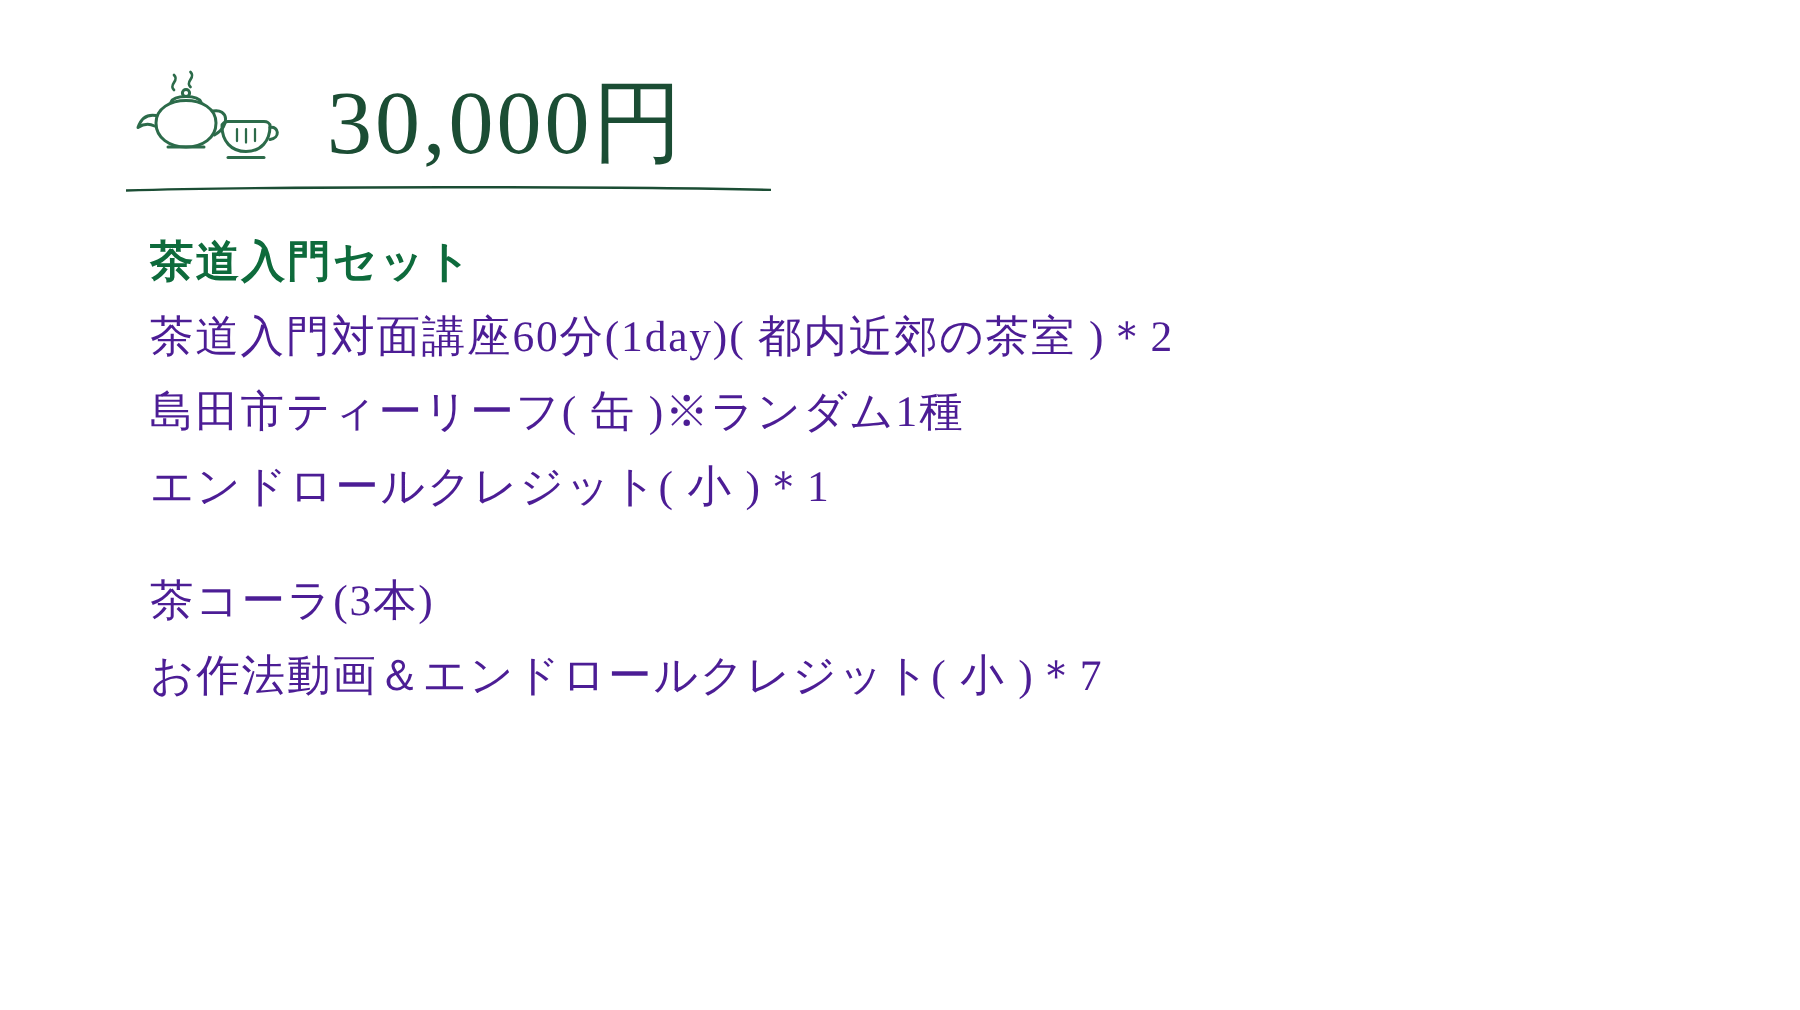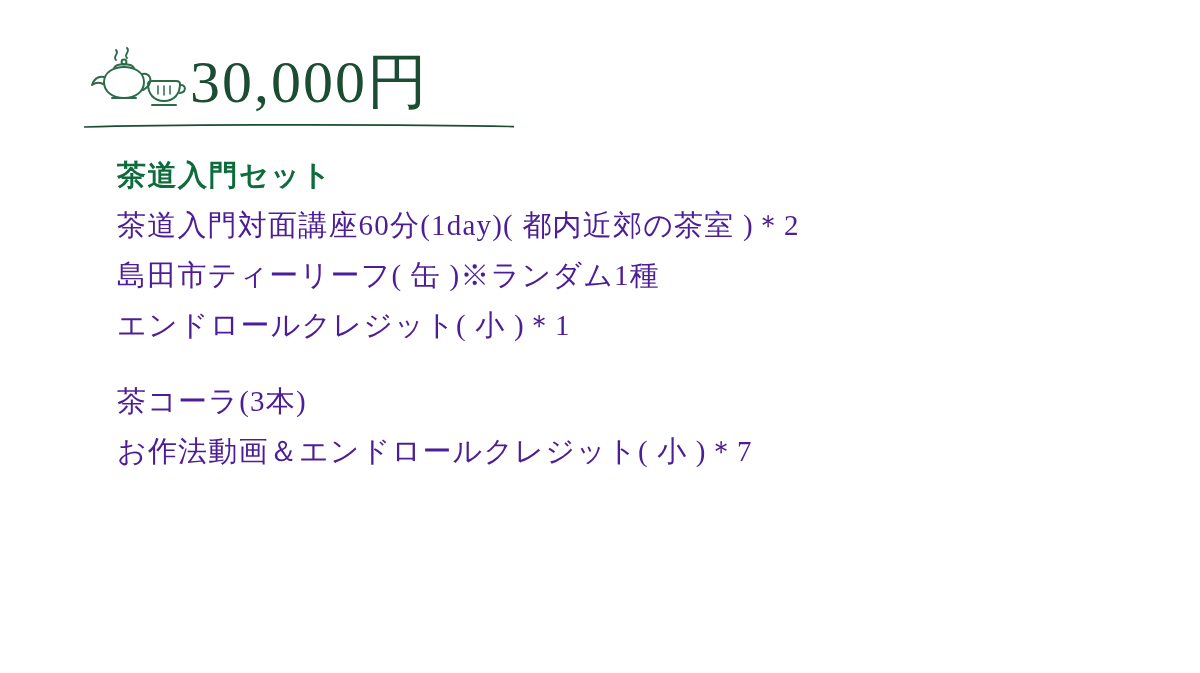--- a/index.html
+++ b/index.html
@@ -24,21 +24,21 @@
 
   
   .price-header {
     position: absolute;
     left: 86px;
     top: 36px;
     width: 440px;
     height: 92px;
     display: flex;
     align-items: center;
-    gap: 0;
+    gap: 28px;
   }
 
   .teaset-icon {
     width: 104px;
     height: 72px;
     flex: 0 0 104px;
     display: block;
   }
 
   .price-text {
@@ -60,21 +60,20 @@
     overflow: hidden;
   }
   .header-rule svg { display: block; }
 
   
   .content {
     position: absolute;
     left: 100px;
     top: 155px;
     width: 1040px;
-    margin-left: 17px;
   }
 
   .set-block { margin-bottom: 26px; }
   .set-block:last-child { margin-bottom: 0; }
 
   .set-title {
     font-family: "Liberation Sans", "DejaVu Sans", sans-serif;
     font-weight: bold;
     font-size: 29px;
     line-height: 1.38;

